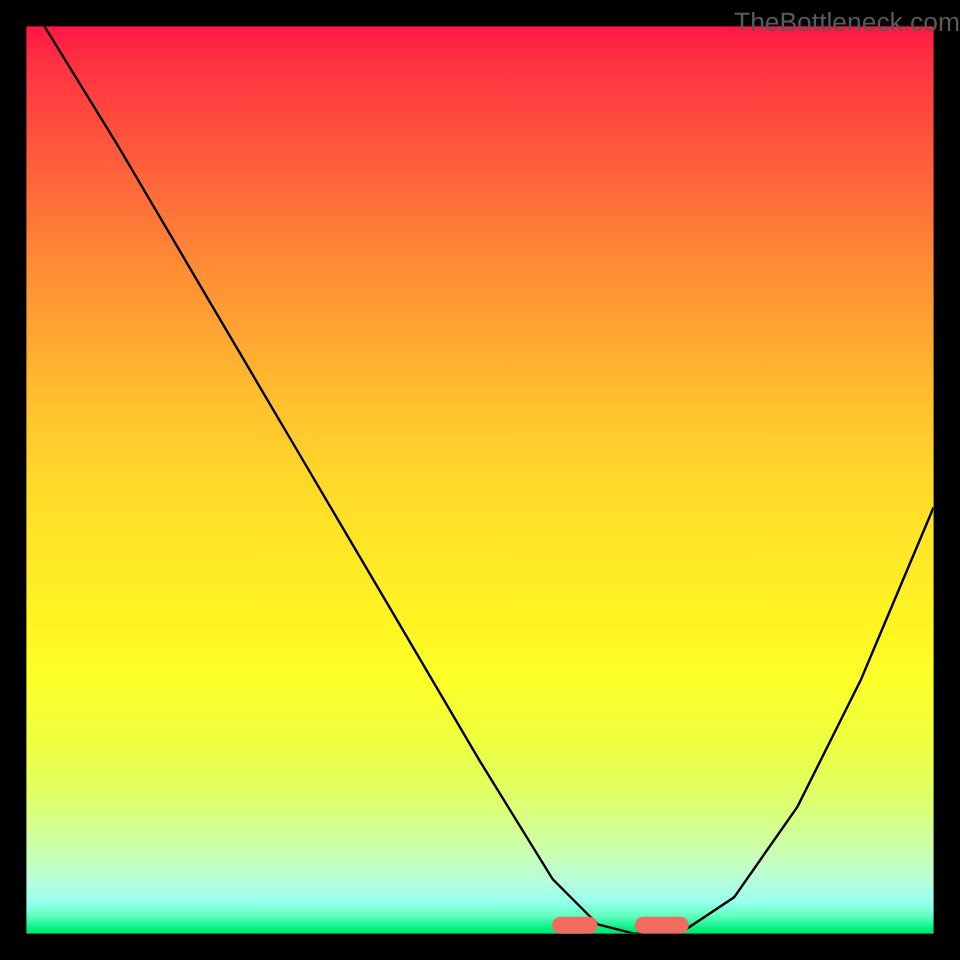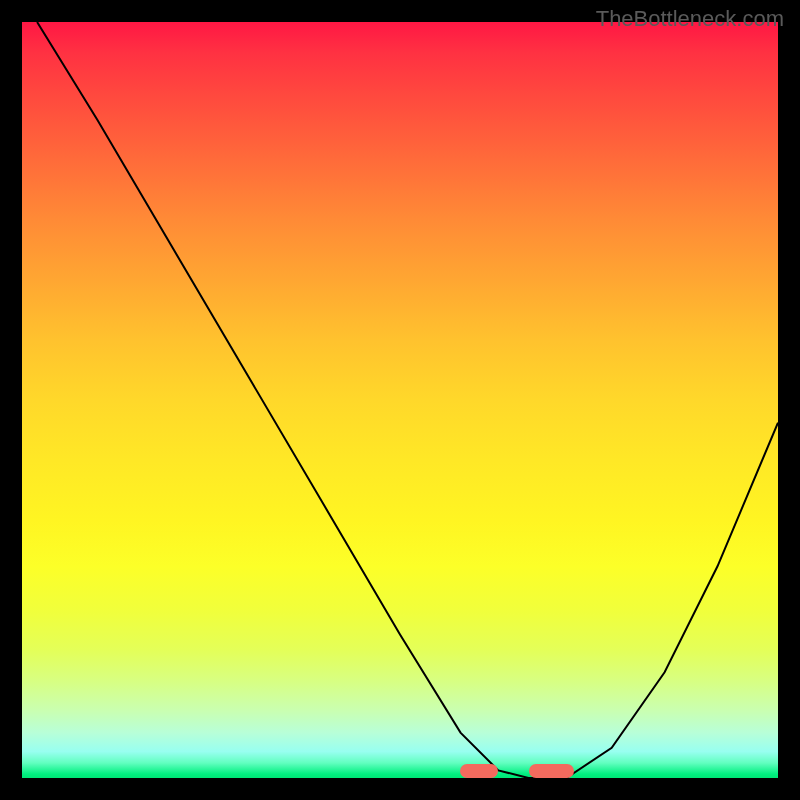--- a/index.html
+++ b/index.html
@@ -7,21 +7,21 @@
     padding: 0;
     width: 800px;
     height: 800px;
     background: #000;
     position: relative;
     font-family: Arial, sans-serif;
   }
   .watermark {
     position: absolute;
     top: 6px;
-    right: 16px;
+    right: 0;
     color: #5a5a5a;
     font-size: 22px;
     font-weight: 500;
     z-index: 2;
   }
   .plot-area {
     position: absolute;
     left: 22px;
     top: 22px;
     width: 756px;

